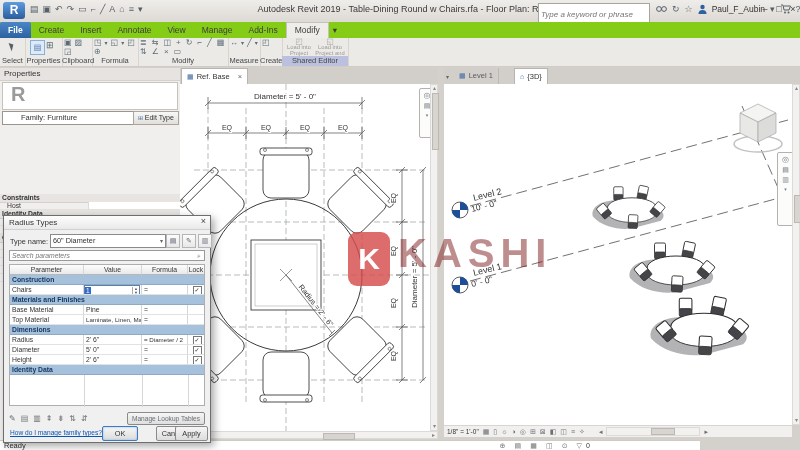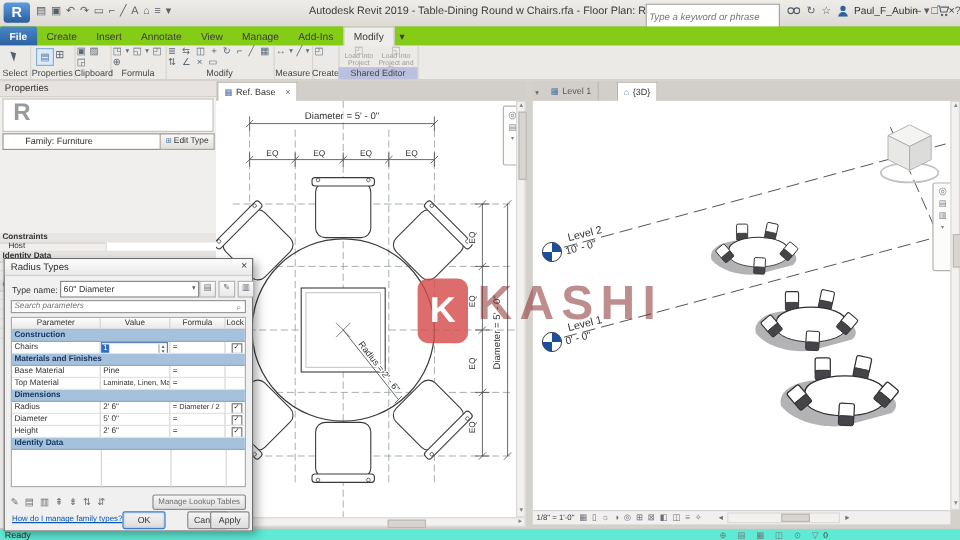--- a/index.html
+++ b/index.html
@@ -72,21 +72,21 @@
   .spin{margin-left:auto;display:flex;flex-direction:column;font-size:4px;color:#555;line-height:4px;border-left:1px solid #aaa;padding:0 1px;}
   #ft-toolbar{left:5px;top:196px;width:196px;height:13px;display:flex;gap:5px;font-size:8px;color:#6b6f73;align-items:center;}
   #ft-lookup{margin-left:auto;border:1px solid #8a8a8a;background:linear-gradient(#f6f6f6,#dedede);font-size:6.6px;line-height:11px;padding:0 4px;border-radius:2px;}
   #ft-link{left:6px;top:213px;font-size:6.6px;color:#0a54b4;text-decoration:underline;}
   .dbtn{position:absolute;top:210px;height:13px;border:1px solid #8a8a8a;background:linear-gradient(#f6f6f6,#dcdcdc);font-size:7.3px;text-align:center;line-height:13px;border-radius:2px;}
   .dbtn.def{border:1px solid #3d7bbf;box-shadow:0 0 2px #7ab2e0 inset;}
   
   #wm-box{left:348px;top:232px;width:42px;height:54px;background:rgba(214,77,77,.82);border-radius:9px;z-index:50;color:#fff;font-weight:bold;font-size:30px;text-align:center;line-height:54px;}
   #wm-text{left:398px;top:231px;z-index:50;font-size:40px;font-weight:bold;letter-spacing:6px;color:#7f1d1d;opacity:.5;}
   
-  #statusbar{left:0;top:440px;width:800px;height:10px;background:#5eead4;border-top:1px solid #cfccc8;font-size:7.5px;line-height:10px;}
+  #statusbar{left:0;top:440px;width:700px;height:10px;background:#ffffff;border-top:1px solid #cfccc8;font-size:7.5px;line-height:10px;}
   .st-ic{font-size:7px;color:#777;margin-left:7px;}
   
   #vcb{left:444px;top:425px;width:348px;height:11px;background:#f1f0ee;border-top:1px solid #d8d5d1;font-size:6.5px;line-height:11px;display:flex;align-items:center;}
   .vcb-ic{font-size:7px;color:#6b7077;margin-left:4px;}
   svg text{font-family:"Liberation Sans",sans-serif;}
 </style>
 </head>
 <body>
 
 <div id="titlebar" class="ab">

